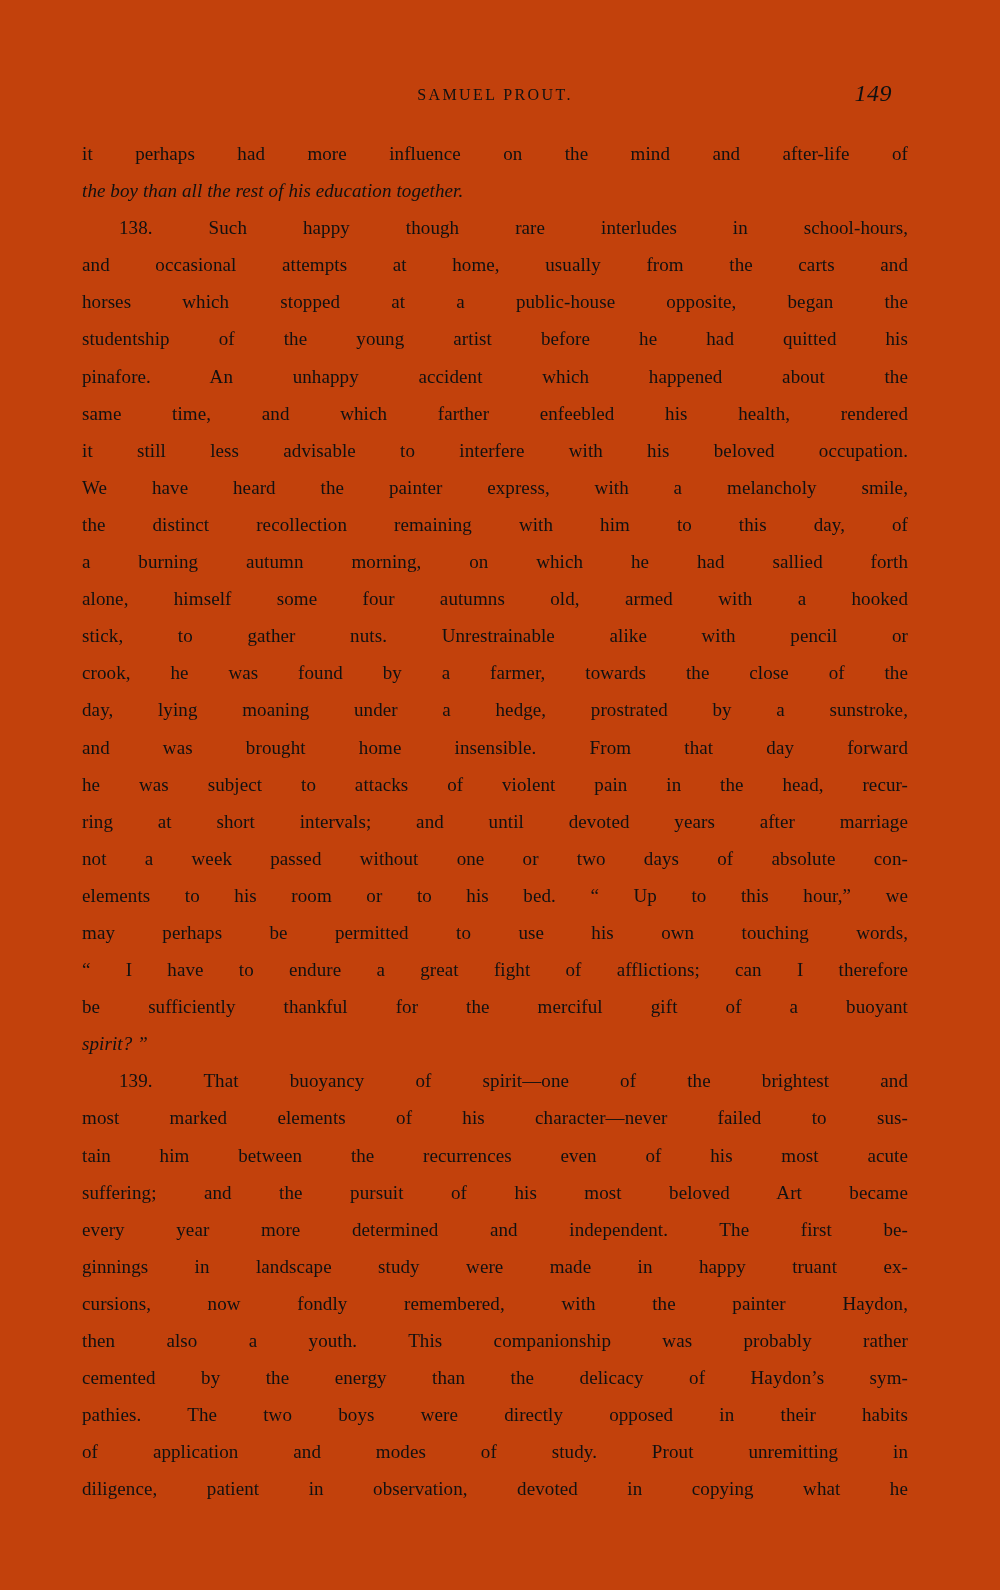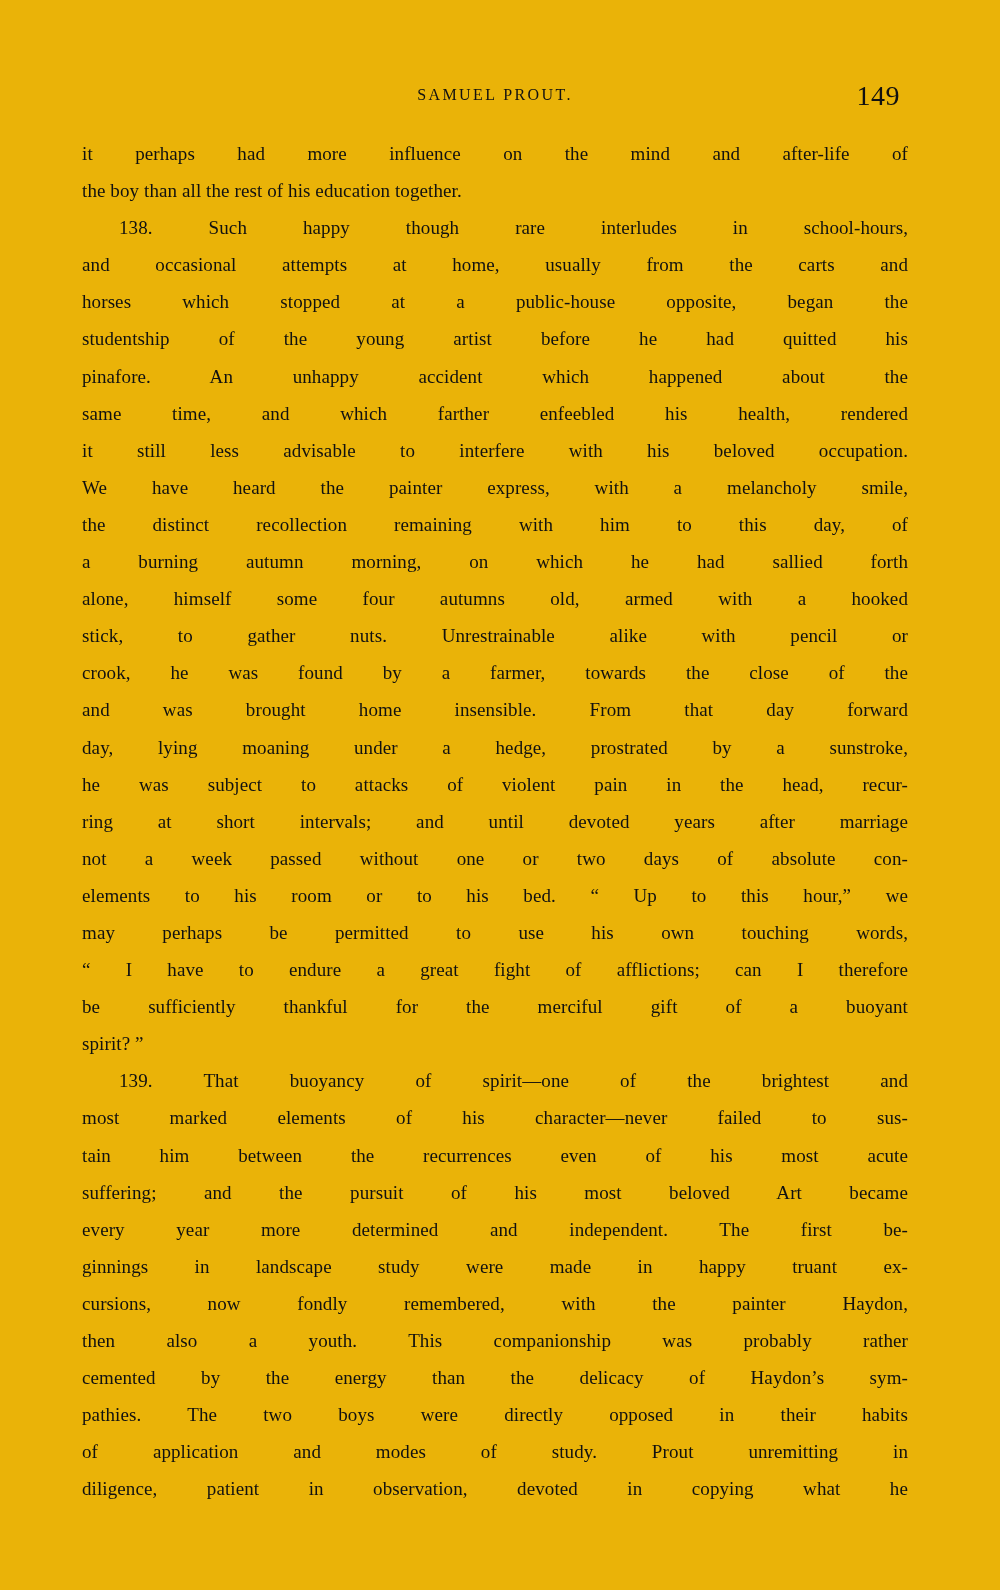--- a/index.html
+++ b/index.html
@@ -14,21 +14,21 @@
       overflow: hidden;
       color: #111111;
       font-family: "Liberation Serif", "DejaVu Serif", serif;
     }
     .page {
       position: absolute;
       left: 0;
       top: 0;
       width: 1000px;
       height: 1590px;
-      background: #eab308;
+      background: #c2410c;
     }
     .running-head {
       position: absolute;
       top: 80px;
       left: 82px;
       width: 826px;
       height: 30px;
     }
     .running-title {
       position: absolute;
@@ -37,42 +37,44 @@
       top: 6px;
       text-align: center;
       font-size: 17px;
       letter-spacing: 2.4px;
       font-variant: small-caps;
       text-transform: uppercase;
       font-size: 16px;
     }
     .page-number {
       position: absolute;
-      right: 8px;
+      right: 16px;
       top: 0;
-      font-size: 28px;
+      font-size: 24px;
       letter-spacing: 0.5px;
+      font-style: italic;
     }
     .body-text {
       position: absolute;
       left: 82px;
       top: 135px;
       width: 826px;
     }
     .line {
       height: 37.1px;
       line-height: 37.1px;
       font-size: 19px;
       white-space: nowrap;
       text-align: justify;
       text-align-last: justify;
       letter-spacing: 0.1px;
     }
     .line.last {
       text-align-last: left;
+      font-style: italic;
     }
     .line.indent {
       padding-left: 37px;
     }
   </style>
 </head>
 <body>
 
 <div class="page">
   <div class="running-head">
@@ -89,22 +91,22 @@
       <div class="line">studentship of the young artist before he had quitted his</div>
       <div class="line">pinafore.  An unhappy accident which happened about the</div>
       <div class="line">same time, and which farther enfeebled his health, rendered</div>
       <div class="line">it still less advisable to interfere with his beloved occupation.</div>
       <div class="line">We have heard the painter express, with a melancholy smile,</div>
       <div class="line">the distinct recollection remaining with him to this day, of</div>
       <div class="line">a burning autumn morning, on which he had sallied forth</div>
       <div class="line">alone, himself some four autumns old, armed with a hooked</div>
       <div class="line">stick, to gather nuts.  Unrestrainable alike with pencil or</div>
       <div class="line">crook, he was found by a farmer, towards the close of the</div>
+      <div class="line">day, lying moaning under a hedge, prostrated by a sunstroke,</div>
       <div class="line">and was brought home insensible.  From that day forward</div>
-      <div class="line">day, lying moaning under a hedge, prostrated by a sunstroke,</div>
       <div class="line">he was subject to attacks of violent pain in the head, recur-</div>
       <div class="line">ring at short intervals; and until devoted years after marriage</div>
       <div class="line">not a week passed without one or two days of absolute con-</div>
       <div class="line">elements to his room or to his bed.  “ Up to this hour,” we</div>
       <div class="line">may perhaps be permitted to use his own touching words,</div>
       <div class="line">“ I have to endure a great fight of afflictions; can I therefore</div>
       <div class="line">be sufficiently thankful for the merciful gift of a buoyant</div>
       <div class="line last">spirit? ”</div>
       <div class="line indent">139. That buoyancy of spirit—one of the brightest and</div>
       <div class="line">most marked elements of his character—never failed to sus-</div>

